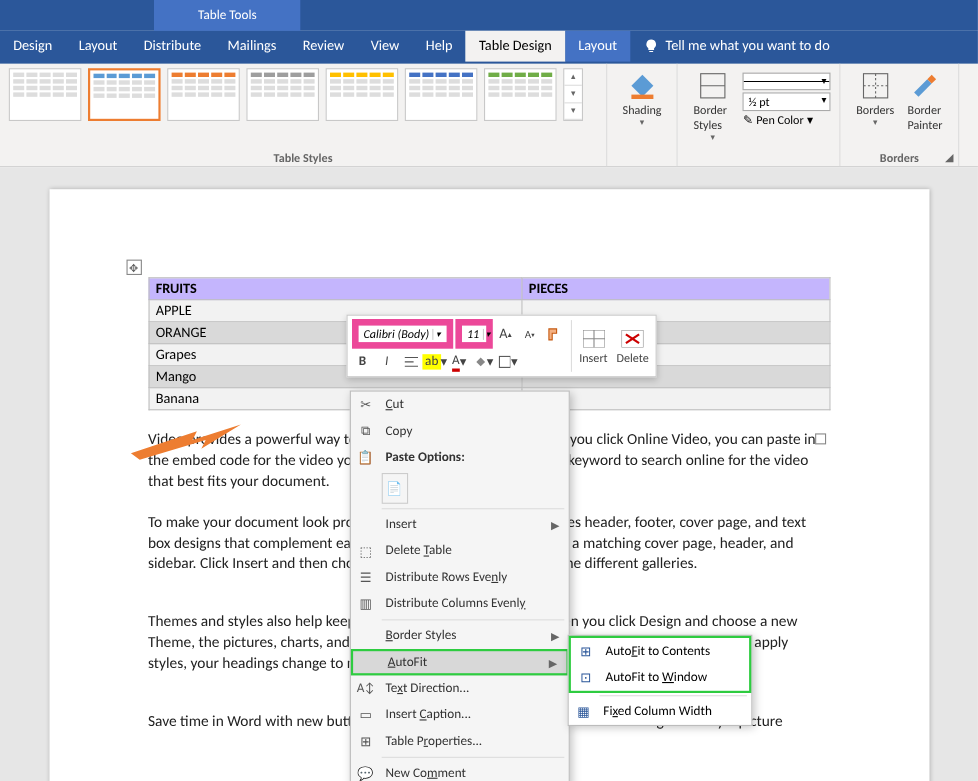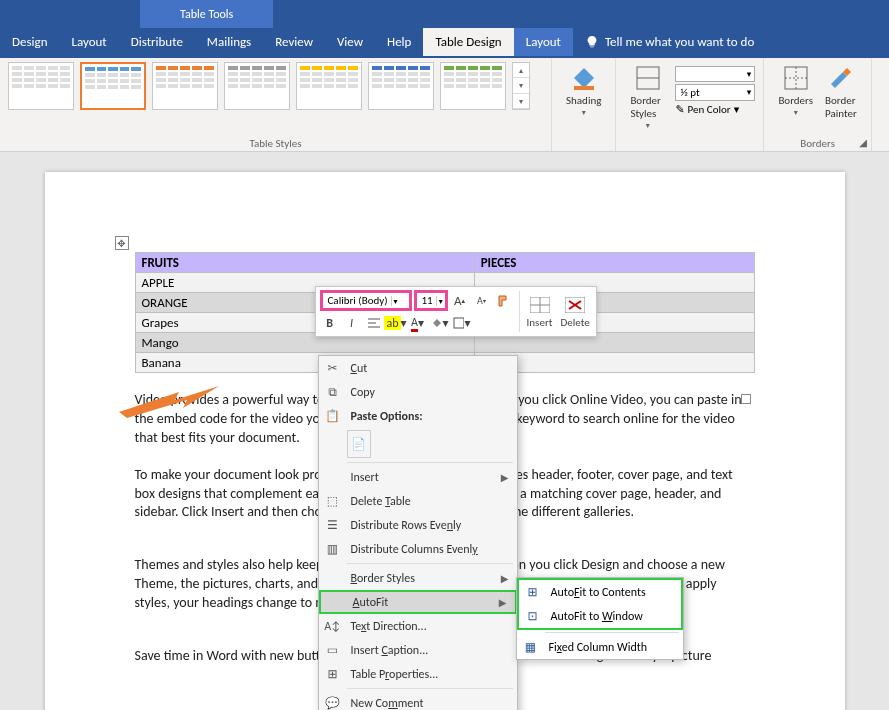--- a/index.html
+++ b/index.html
@@ -13,21 +13,21 @@
 
 .tabs { background: #2b579a; display: flex; align-items: flex-start; height: 30px; }
 .tab { color: #fff; font-size: 13px; padding: 6px 12px 7px; cursor: pointer; }
 .tab.active { background: #f3f2f1; color: #000000; }
 .tab.tellme { display: flex; align-items: center; gap: 6px; }
 .bulb { width: 14px; height: 14px; display: inline-block; }
 
 
 .ribbon { background: #f3f2f1; border-bottom: 1px solid #d0d0d0; height: 94px; display: flex; }
 .group { border-right: 1px solid #ddd; padding: 4px 8px 2px; display: flex; flex-direction: column; position: relative; }
-.group-label { position: absolute; bottom: 1px; left: 0; right: 0; text-align: center; font-size: 11px; color: #666; }
+.group-label { position: absolute; bottom: 1px; left: 0; right: 0; text-align: center; font-size: 11px; color: #666; font-weight: bold; }
 .group .dlg { font-size: 10px; color: #666; position: absolute; bottom: 2px; right: 4px; }
 
 .styles-grid { display: flex; gap: 6px; align-items: center; }
 .style-thumb { width: 66px; height: 48px; border: 1px solid #c8c8c8; background: #fff; display: flex; flex-direction: column; padding: 3px; gap: 2px; }
 .style-thumb.sel { border: 2px solid #ed7d31; }
 .style-thumb .r { height: 4px; display: flex; gap: 2px; }
 .style-thumb .r span { flex: 1; background: #ddd; }
 .style-thumb.blue .r.hd span { background: #5b9bd5; }
 .style-thumb.orange .r.hd span { background: #ed7d31; }
 .style-thumb.gray .r.hd span { background: #9e9e9e; }
@@ -61,21 +61,21 @@
 
 .para { font-size: 14px; color: #222; margin-top: 18px; line-height: 1.35; }
 
 
 .arrow-ptr { position: absolute; left: 74px; top: 210px; }
 
 
 .minitb { position: absolute; left: 270px; top: 114px; background: #fff; border: 1px solid #c8c8c8; box-shadow: 0 2px 6px rgba(0,0,0,.2); display: flex; padding: 2px; z-index: 4; }
 .minitb .col { display: flex; flex-direction: column; }
 .minitb .row { display: flex; align-items: center; gap: 2px; padding: 1px 2px; }
-.minitb .dd { border: 3px solid #ec4899; font-size: 11px; padding: 1px 2px; display: flex; align-items: center; }
+.minitb .dd { border: 6px solid #ec4899; font-size: 11px; padding: 1px 2px; display: flex; align-items: center; font-style: italic; }
 .minitb .dd .dv { padding: 0 3px; }
 .minitb .dd .da { font-size: 8px; padding: 0 2px; border-left: 1px solid #ccc; }
 .minitb .tbtn { width: 20px; height: 20px; display: flex; align-items: center; justify-content: center; font-size: 12px; color: #444; border: 1px solid transparent; }
 .minitb .sep { width: 1px; background: #ddd; margin: 2px 3px; }
 .minitb .biglbl { font-size: 11px; color: #444; text-align: center; }
 
 
 .ctx { position: absolute; left: 273px; top: 183px; width: 200px; background: #f5f5f5; border: 1px solid #bcbcbc; box-shadow: 2px 2px 8px rgba(0,0,0,.25); z-index: 5; font-size: 12px; color: #333; }
 .ctx .mi { display: flex; align-items: center; height: 24px; padding: 0 8px 0 4px; gap: 8px; position: relative; }
 .ctx .mi .mic { width: 20px; display: flex; justify-content: center; color: #555; }

